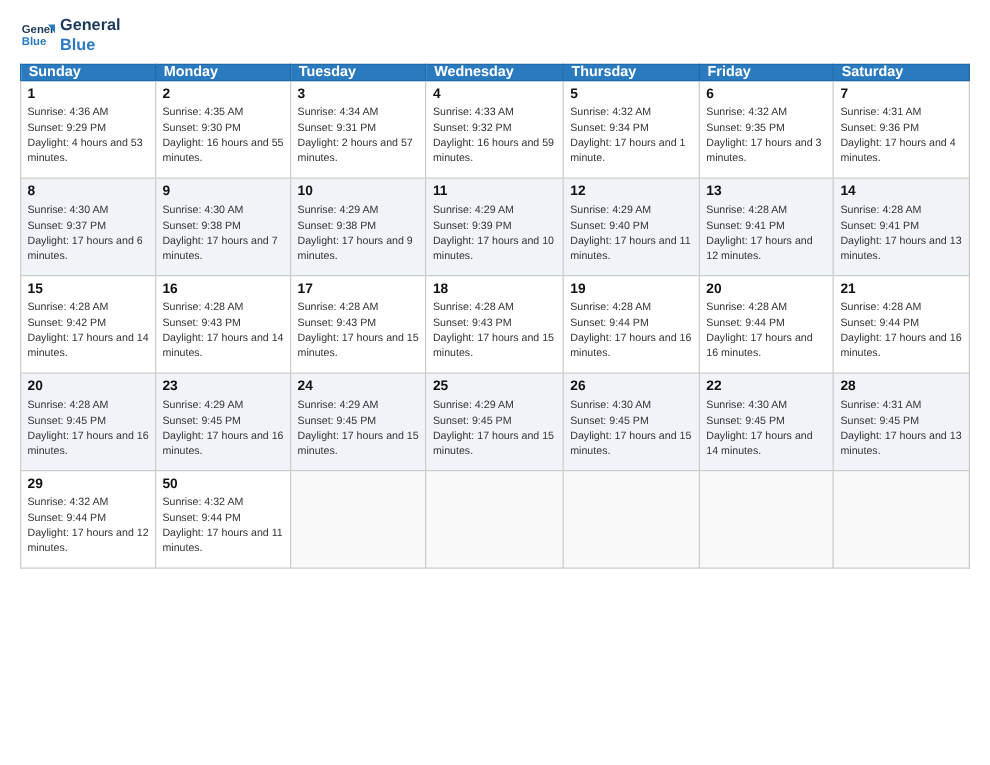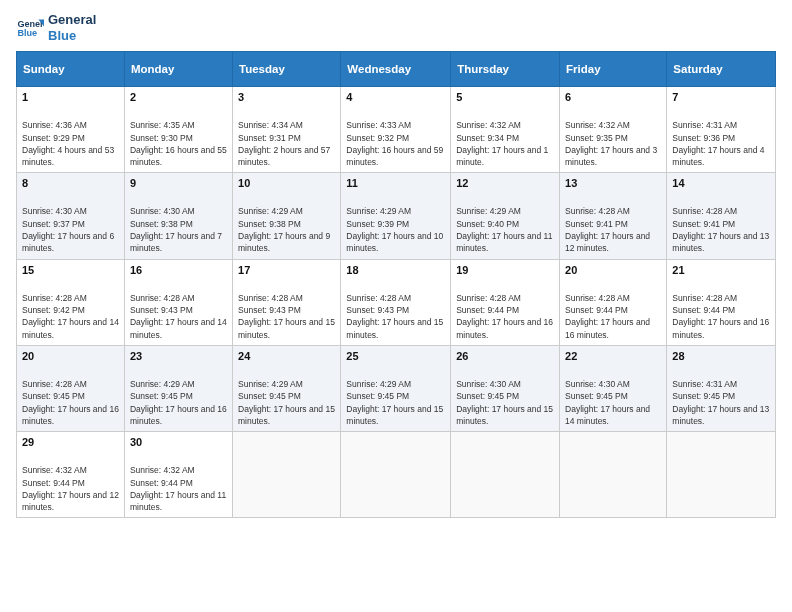--- a/index.html
+++ b/index.html
@@ -56,21 +56,21 @@
     .calendar {
       width: 100%;
       border-collapse: collapse;
       border: 1px solid #ccc;
     }
     .calendar th {
       background: #2a7abf;
       color: #fff;
       font-size: 11.5px;
       font-weight: bold;
-      padding: 11px 6px;
+      padding: 0 6px;
       text-align: left;
       border: 1px solid #1e6aaa;
     }
     .calendar td {
       vertical-align: top;
       border: 1px solid #ccc;
       padding: 4px 5px;
       width: 113px;
       min-height: 75px;
       font-size: 8.5px;
@@ -82,21 +82,20 @@
     }
     .day-num {
       font-size: 11px;
       font-weight: bold;
       color: #111;
       display: block;
       margin-bottom: 2px;
     }
     .day-info {
       line-height: 1.45;
-      margin-top: 16px;
     }
     .empty {
       background: #f9f9f9 !important;
     }
     .calendar tbody tr td {
       height: 78px;
     }
     .last-row td {
       height: 65px;
     }
@@ -366,21 +365,21 @@
         <tr class="last-row">
           <td>
         <span class="day-num">29</span>
         <div class="day-info">
           <span>Sunrise: 4:32 AM</span><br>
           <span>Sunset: 9:44 PM</span><br>
           <span>Daylight: 17 hours and 12 minutes.</span>
         </div>
       </td>
           <td>
-        <span class="day-num">30</span>
+        <span class="day-num">50</span>
         <div class="day-info">
           <span>Sunrise: 4:32 AM</span><br>
           <span>Sunset: 9:44 PM</span><br>
           <span>Daylight: 17 hours and 11 minutes.</span>
         </div>
       </td>
           <td class="empty"></td>
           <td class="empty"></td>
           <td class="empty"></td>
           <td class="empty"></td>

